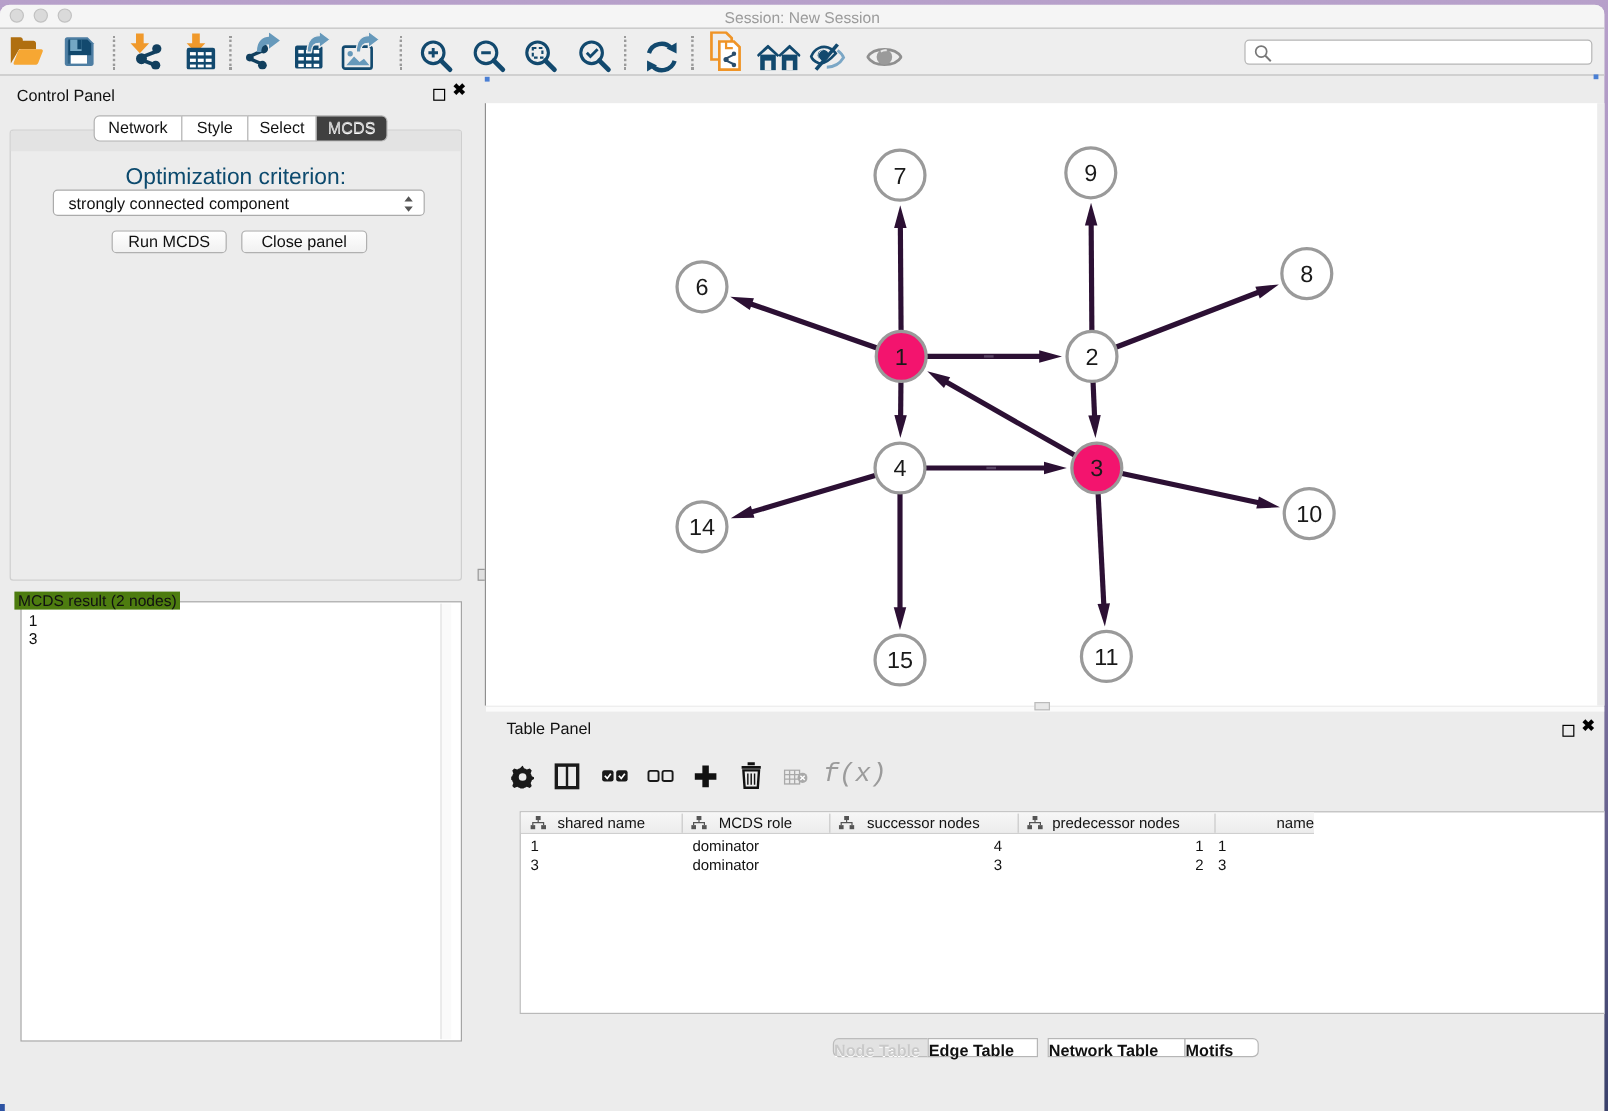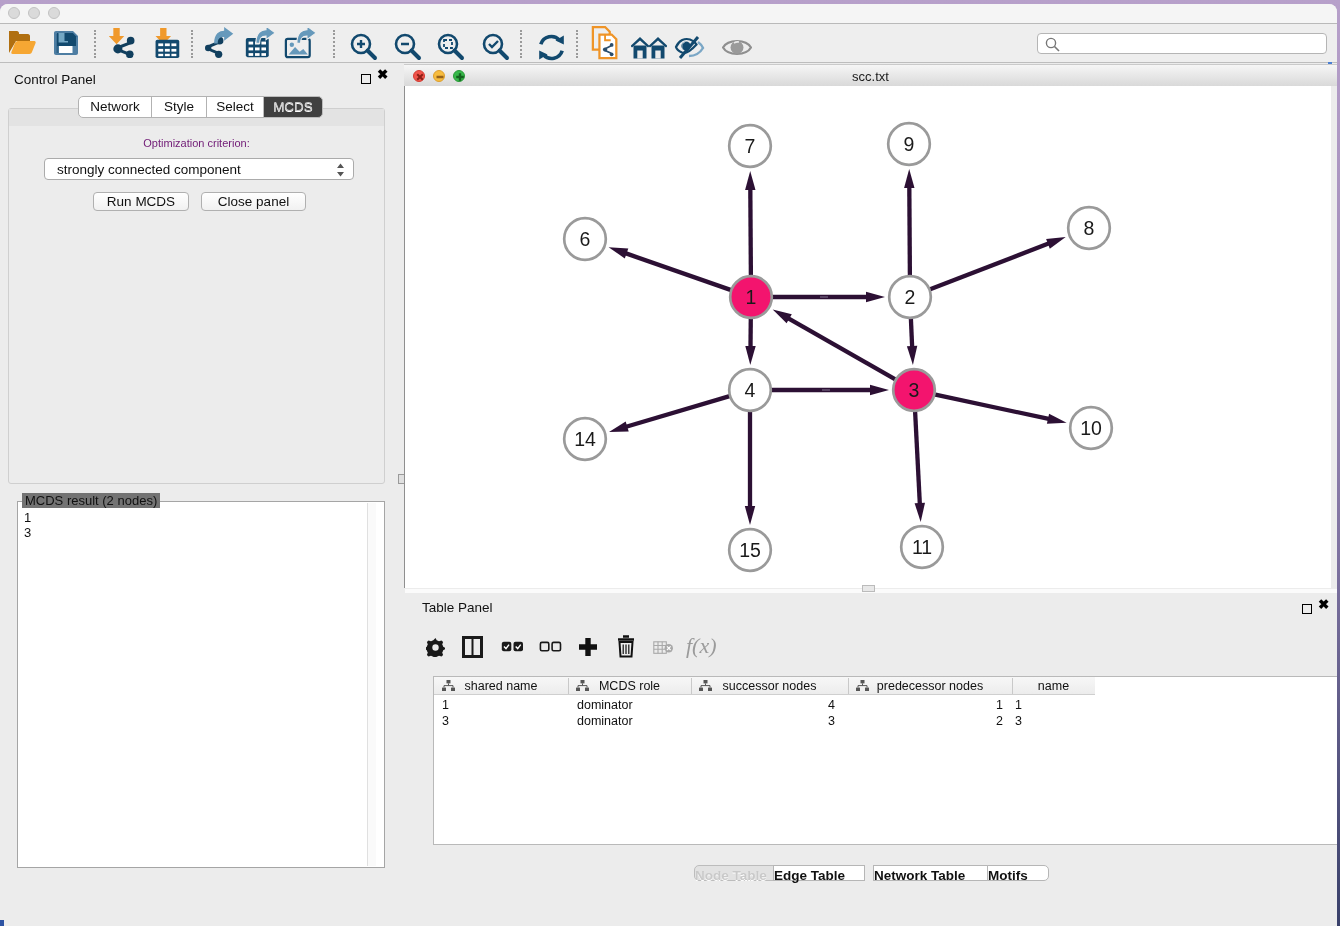--- a/index.html
+++ b/index.html
@@ -26,20 +26,21 @@
 .btab{position:absolute;top:0;height:16px;background:#fff;border:1px solid #b6b6b6;font-size:13.5px;color:#111;text-align:left;line-height:19px;font-weight:bold}
 #status{position:absolute;left:0;top:886px;width:1337px;height:32px;background:#ececec;border-top:1px solid #c4c4c4}
 .etched{color:#c9c9c9;text-shadow:0 1px 0 #ffffff}
 </style></head><body>
 <div id="win">
 
   <div class="ttl">
     <div class="circ" style="left:8px"></div>
     <div class="circ" style="left:28px"></div>
     <div class="circ" style="left:48px"></div>
+    <div class="abs" style="left:0;width:100%;top:3px;text-align:center;font-size:13px;color:#9b9b9b">Session: New Session</div>
   </div>
 
   <div id="toolbar">
     <div class="sep" style="left:94px"></div>
     <div class="sep" style="left:191px"></div>
     <div class="sep" style="left:333px"></div>
     <div class="sep" style="left:520px"></div>
     <div class="sep" style="left:576px"></div>
 
     <svg class="icon" style="left:7px;top:5px" width="32" height="28" viewBox="0 0 32 28">
@@ -205,59 +206,41 @@
     <div class="abs" style="left:361px;top:11px;width:10px;height:10px;border:1.5px solid #000"></div>
     <div class="abs" style="left:377px;top:3px;font-size:13.5px;font-weight:bold;color:#000">✖</div>
 
     <div class="paneborder" style="left:8px;top:45px;width:377px;height:376px;background:#ececec"></div>
     <div class="abs" style="left:9px;top:46px;width:375px;height:17px;background:#e3e3e3"></div>
 
     <div class="tab" style="left:78px;width:74px;border-radius:5px 0 0 5px">Network</div>
     <div class="tab" style="left:151px;width:56px">Style</div>
     <div class="tab" style="left:206px;width:58px">Select</div>
     <div class="tab etched" style="left:263px;width:60px;background:#404040;border-radius:0 5px 5px 0;border-color:#bcbcbc">MCDS</div>
-    <div class="abs" style="left:8px;top:74px;width:377px;text-align:center;font-size:11px;color:#701a75">Optimization criterion:</div>
+    <div class="abs" style="left:8px;top:74px;width:377px;text-align:center;font-size:19px;color:#0c4a6e">Optimization criterion:</div>
 
     <div class="abs" style="left:44px;top:95px;width:310px;height:22px;background:#fff;border:1px solid #ababab;border-radius:4px">
       <div class="abs" style="left:12px;top:3px;font-size:13.5px;color:#111">strongly connected component</div>
       <svg class="abs" style="right:8px;top:4px" width="9" height="14" viewBox="0 0 9 14">
           <path d="M4.5 0.5 L8 5 L1 5 Z M4.5 13.5 L8 9 L1 9 Z" fill="#555"></path>
         </svg>
     </div>
     <div class="btn" style="left:93px;top:129px;width:96px">Run MCDS</div>
     <div class="btn" style="left:201px;top:129px;width:105px">Close panel</div>
 
     <div class="abs" style="left:17px;top:438px;width:368px;height:367px;border:1px solid #a5a5a5;background:#fff"></div>
-    <div class="abs" style="left:22px;top:430px;background:#737373;padding:0 3px;font-size:13px;color:#111">MCDS result (2 nodes)</div>
+    <div class="abs" style="left:12px;top:430px;background:#4d7c0f;padding:0 3px;font-size:13px;color:#111">MCDS result (2 nodes)</div>
     <div class="abs" style="left:24px;top:447px;font-size:13px;color:#111">1<br>3</div>
     <div class="abs" style="left:367px;top:440px;width:9px;height:363px;background:#fafafa;border-left:1px solid #e0e0e0"></div>
 
     <div class="abs" style="left:398px;top:411px;width:7px;height:10px;background:#e0e0e0;border:1px solid #9a9a9a"></div>
   </div>
   <div class="abs" style="left:404px;top:60px;width:4px;height:4px;background:#4a7fd4"></div>
   <div class="abs" style="left:1328px;top:58px;width:4px;height:4px;background:#4a7fd4"></div>
 
-  <div id="netttl">
-    <div class="abs" style="left:0;width:100%;top:4px;text-align:center;font-size:13px;color:#1a1a1a">scc.txt</div>
-    <div class="abs" style="left:9px;top:5px;width:12px;height:12px;border-radius:50%;background:#f1544b;border:1px solid #d33c33">
-      <svg style="position:absolute;left:2px;top:2px" width="8" height="8" viewBox="0 0 8 8">
-          <path d="M1.2,1.2 L6.8,6.8 M6.8,1.2 L1.2,6.8" stroke="#8c1f16" stroke-width="2"></path>
-        </svg>
-      </div>
-    <div class="abs" style="left:29px;top:5px;width:12px;height:12px;border-radius:50%;background:#f7bc3e;border:1px solid #dd9f2e">
-      <svg style="position:absolute;left:1px;top:1px" width="10" height="10" viewBox="0 0 10 10">
-          <path d="M1.5,5 h7" stroke="#96621a" stroke-width="2.4"></path>
-        </svg>
-      </div>
-    <div class="abs" style="left:49px;top:5px;width:12px;height:12px;border-radius:50%;background:#37b94a;border:1px solid #2a9939">
-      <svg style="position:absolute;left:1px;top:1px" width="10" height="10" viewBox="0 0 10 10">
-          <path d="M5,1.2 V8.8 M1.2,5 H8.8" stroke="#14631f" stroke-width="2.4"></path>
-        </svg>
-      </div>
-  </div>
   <div id="canvas">
     <div class="abs" style="left:926px;top:0;width:7px;height:502px;background:#ececec"></div>
     <svg width="932" height="502" viewBox="0 0 932 502" id="graphsvg">
       <g stroke="#2c1034" stroke-width="4.3">
         <line x1="345.9" y1="191.5" x2="345.3" y2="102.0"></line>
         <line x1="327.6" y1="204.6" x2="219.6" y2="166.9"></line>
         <line x1="365.5" y1="211.0" x2="463.0" y2="211.0"></line>
         <line x1="345.8" y1="230.5" x2="345.5" y2="262.0"></line>
         <line x1="504.9" y1="191.5" x2="504.3" y2="100.0"></line>
         <line x1="523.2" y1="204.0" x2="644.8" y2="157.1"></line>
@@ -360,33 +343,33 @@
 
     <svg class="icon" style="left:249px;top:44px" width="20" height="14" viewBox="0 0 20 14">
       <g stroke="#a9a9a9" stroke-width="1.1" fill="none">
         <rect x="0.8" y="0.8" width="12.5" height="11.5"></rect>
         <path d="M0.8,4.5 h12.5 M0.8,8.3 h12.5 M5,0.8 v11.5 M9.2,0.8 v11.5"></path>
       </g>
       <circle cx="15.8" cy="7.2" r="4.2" fill="#a9a9a9"></circle>
       <path d="M14,5.4 l3.6,3.6 M17.6,5.4 l-3.6,3.6" stroke="#fff" stroke-width="1.2"></path>
     </svg>
 
-    <div class="abs" style="left:282px;top:36px;font-family:Liberation Serif, serif;font-style:italic;font-size:22px;color:#9b9b9b">f(x)</div>
+    <div class="abs" style="left:282px;top:36px;font-family:Liberation Mono, monospace;font-style:italic;font-size:22px;color:#9b9b9b">f(x)</div>
 
     <div class="abs" style="left:29px;top:79px;width:910px;height:169px;background:#fff;border:1px solid #b9b9b9">
       <div id="thead" class="abs" style="left:0;top:0;width:661px;height:18px;background:linear-gradient(#f7f7f7,#ececec);border-bottom:1px solid #cfcfcf">
         <div class="abs" style="left:134px;top:1px;height:16px;border-left:1px solid #c9c9c9"></div>
         <div class="abs" style="left:257px;top:1px;height:16px;border-left:1px solid #c9c9c9"></div>
         <div class="abs" style="left:414px;top:1px;height:16px;border-left:1px solid #c9c9c9"></div>
         <div class="abs" style="left:578px;top:1px;height:16px;border-left:1px solid #c9c9c9"></div>
         <div class="abs th" style="left:0;top:2px;width:134px;text-align:center">shared name</div>
         <div class="abs th" style="left:134px;top:2px;width:123px;text-align:center">MCDS role</div>
         <div class="abs th" style="left:257px;top:2px;width:157px;text-align:center">successor nodes</div>
         <div class="abs th" style="left:414px;top:2px;width:164px;text-align:center">predecessor nodes</div>
-        <div class="abs th" style="left:578px;top:2px;width:83px;text-align:center">name</div>
+        <div class="abs th" style="left:578px;top:2px;width:83px;text-align:right">name</div>
         <svg class="abs" style="left:8px;top:3px" width="13" height="12" viewBox="0 0 13 12">
             <g fill="#555">
               <rect x="4.5" y="0" width="4" height="3.4"></rect>
               <rect x="0" y="7.6" width="4" height="3.4"></rect>
               <rect x="9" y="7.6" width="4" height="3.4"></rect>
             </g>
             <path d="M6.5,3.4 v2.2 M2,7.6 v-2 h9 v2" stroke="#555" fill="none"></path>
           </svg>
         <svg class="abs" style="left:142px;top:3px" width="13" height="12" viewBox="0 0 13 12">
             <g fill="#555">

